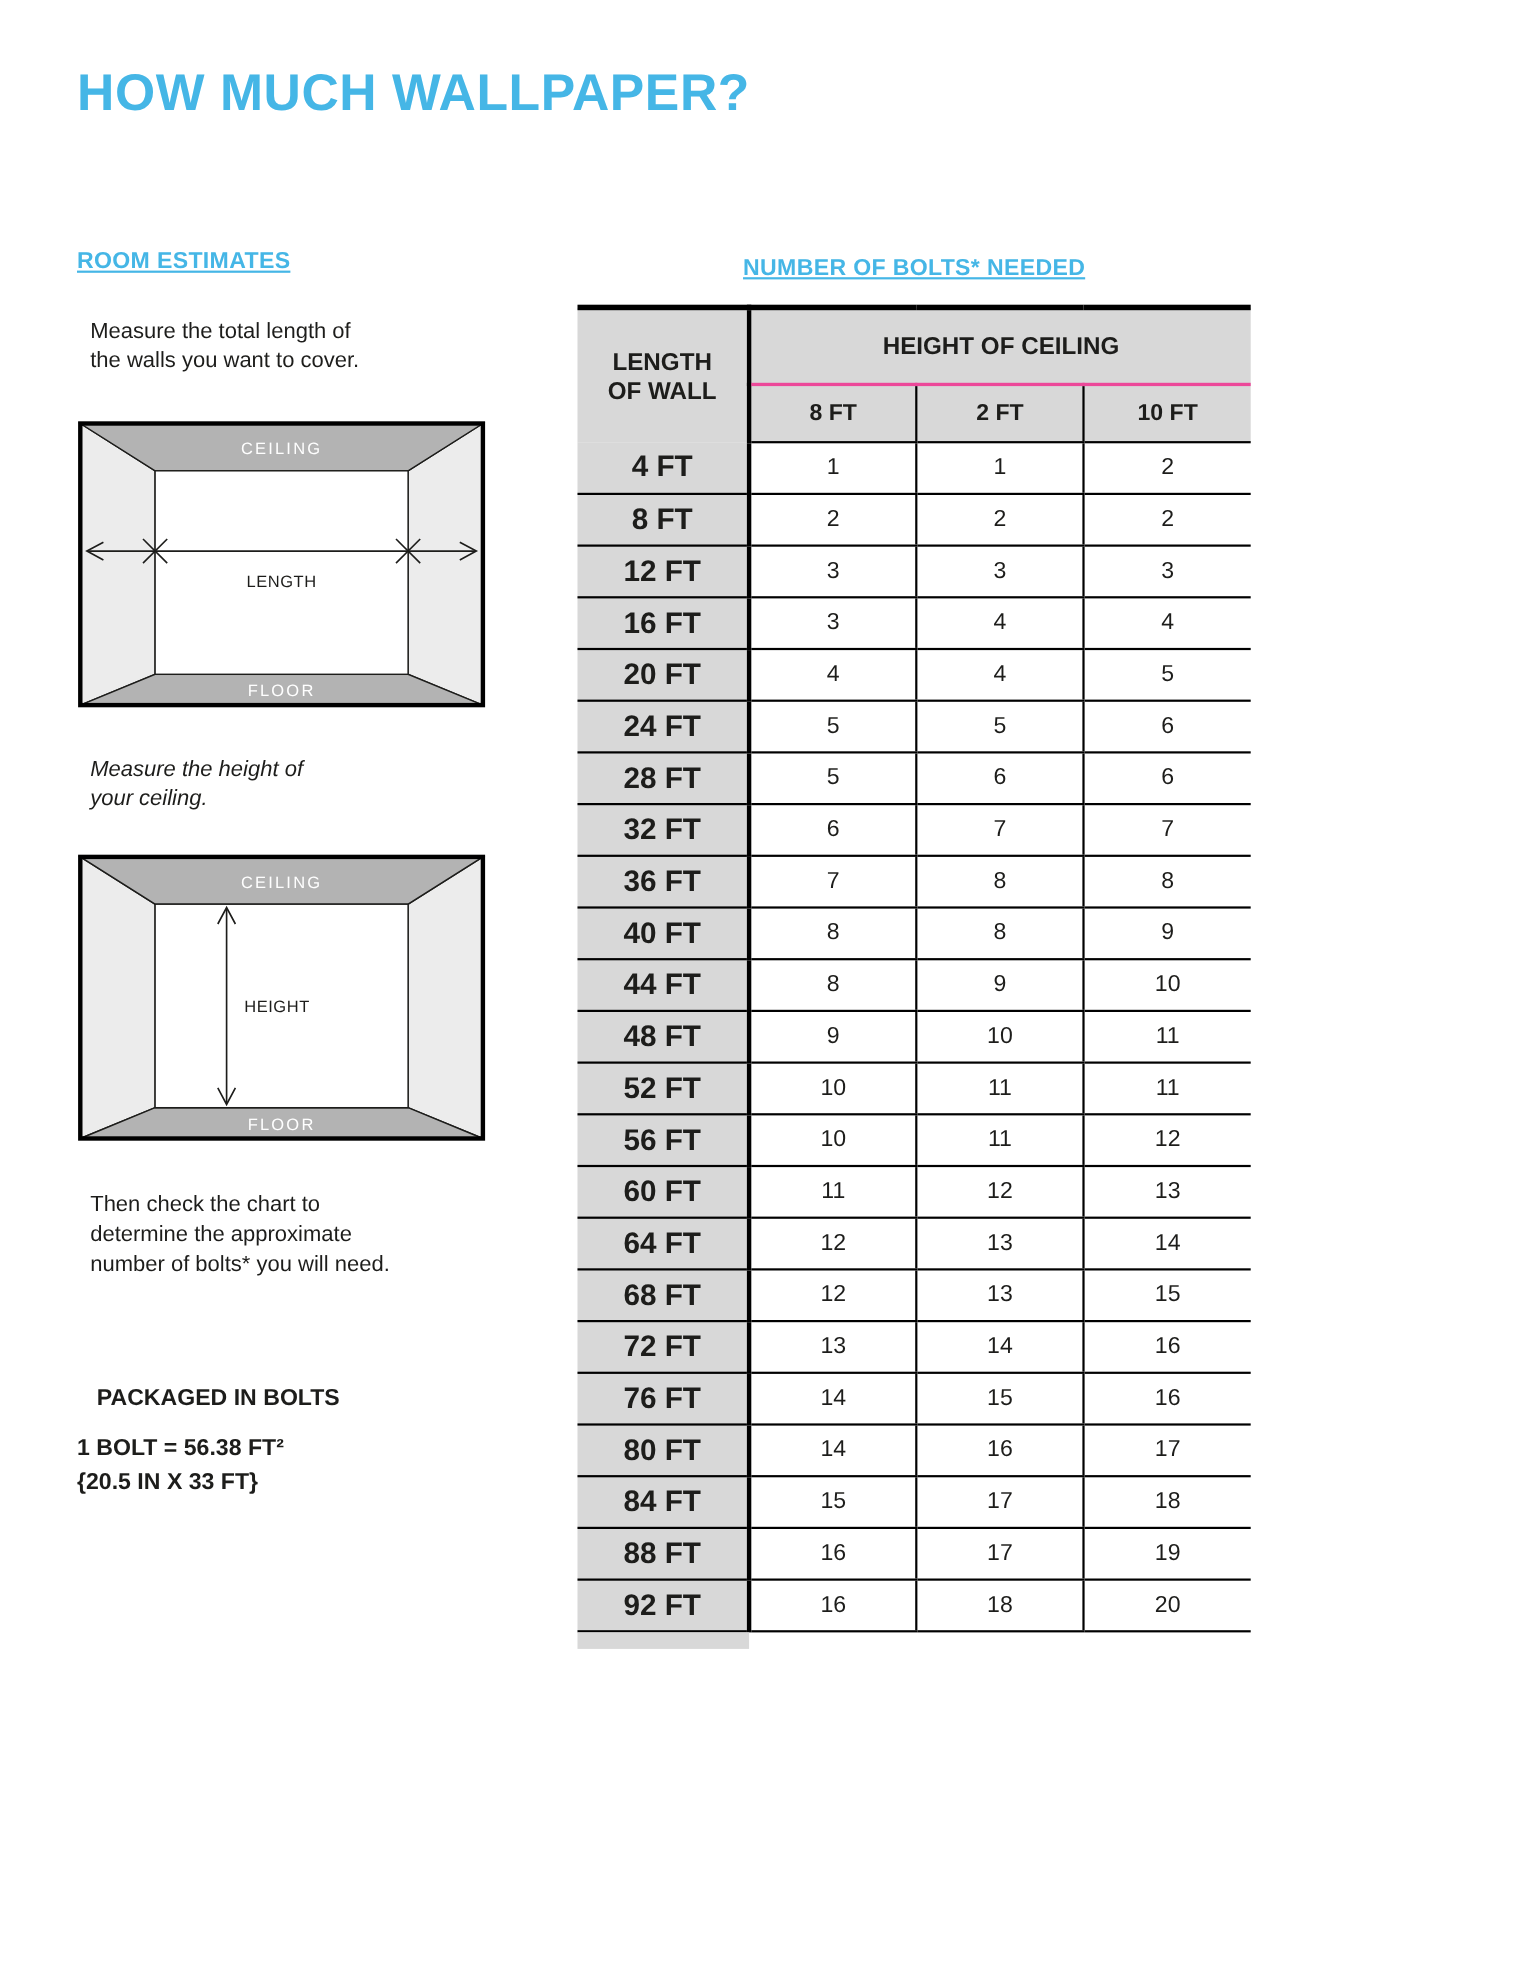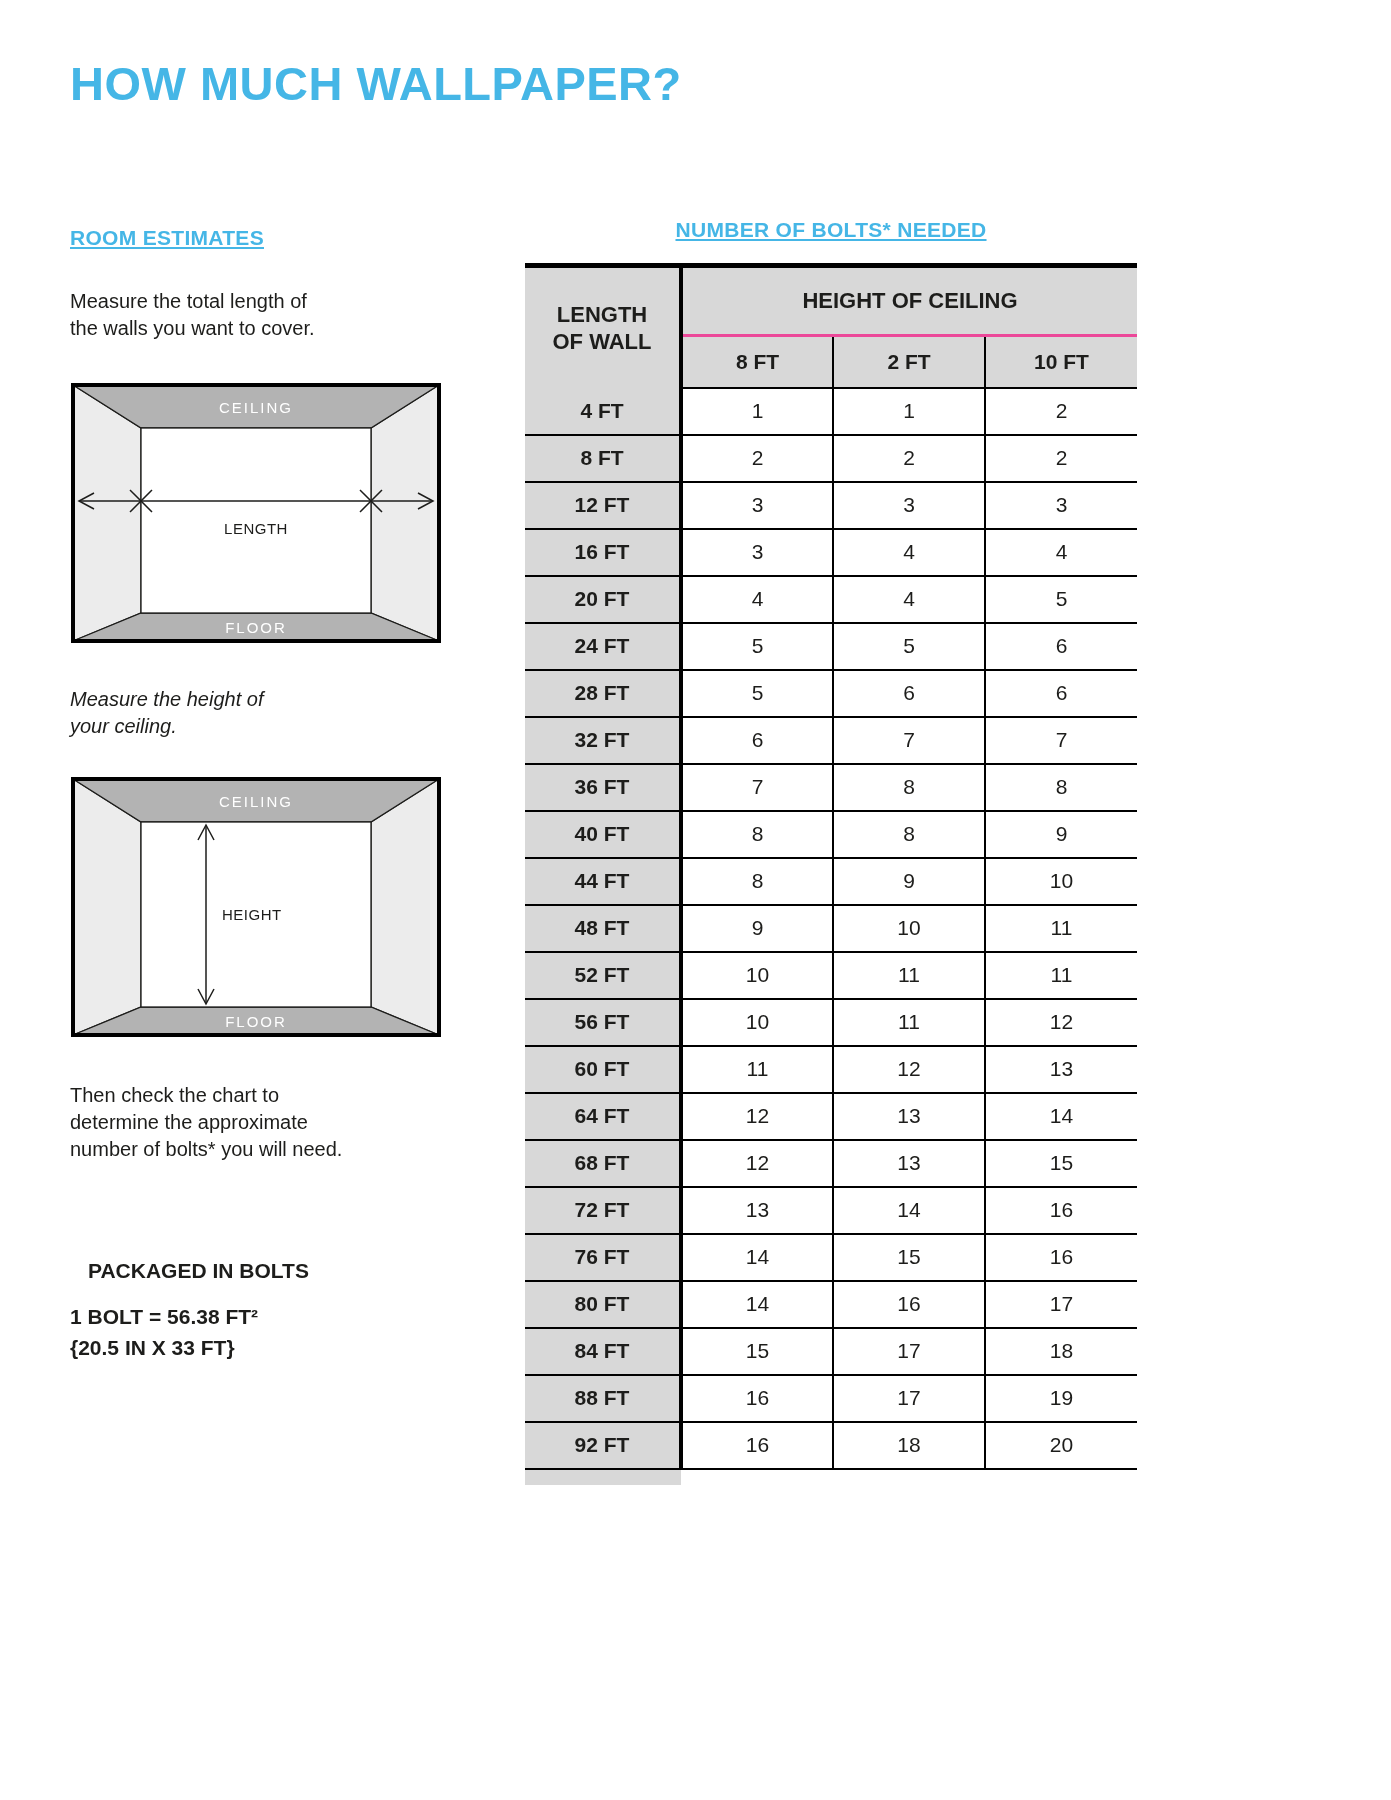--- a/index.html
+++ b/index.html
@@ -20,30 +20,30 @@
   }
   .title {
     position: absolute; left: 70px; top: 56px; margin: 0;
     font-size: 47px; font-weight: 700; color: var(--accent);
     letter-spacing: 0.5px;
   }
   .left {
     position: absolute; left: 70px; top: 226px; width: 390px;
   }
   .right {
-    position: absolute; left: 525px; top: 218px; width: 612px;
+    position: absolute; left: 525px; top: 232px; width: 612px;
   }
   .section-heading {
     margin: 0; font-size: 21px; font-weight: 700; color: var(--accent);
     letter-spacing: 0.3px;
     text-decoration: underline;
   }
   .section-heading.center { text-align: center; }
   .step {
-    margin: 0; font-size: 20px; line-height: 27px;
+    margin: 12px; font-size: 20px; line-height: 27px;
     white-space: pre-line;
   }
   .step.p1 { margin-top: 38px; }
   .step.p2 { margin-top: 42px; font-style: italic; }
   .step.p3 { margin-top: 44px; }
   .diagram { display: block; }
   .diagram.d1 { margin-top: 40px; }
   .diagram.d2 { margin-top: 36px; }
   .diagram text { font-family: "Liberation Sans", sans-serif; }
   .wall-side { fill: var(--diag-light); stroke: var(--ink); stroke-width: 1.3; }
@@ -74,21 +74,21 @@
     font-size: 22px; white-space: pre-line; line-height: 27px;
   }
   .bolt-table th.group {
     height: 70px; font-size: 22px; border-bottom: 3px solid #ec4899;
   }
   .bolt-table th.sub {
     height: 52px; font-size: 21px; border-bottom: 2px solid #000;
   }
   .bolt-table th.sub + th.sub { border-left: 2px solid #000; }
   .bolt-table tbody th {
-    background: var(--table-gray); font-weight: 700; font-size: 21px;
+    background: var(--table-gray); font-weight: 700; font-size: 27px;
     border-right: 4px solid #000; border-bottom: 2px solid #000;
     height: 47px;
   }
   .bolt-table tbody td {
     font-size: 21px; font-weight: 400; background: #fff;
     border-bottom: 2px solid #000; height: 47px;
   }
   .bolt-table tbody td + td { border-left: 2px solid #000; }
   .table-tail {
     width: 156px; height: 15px; background: var(--table-gray);

